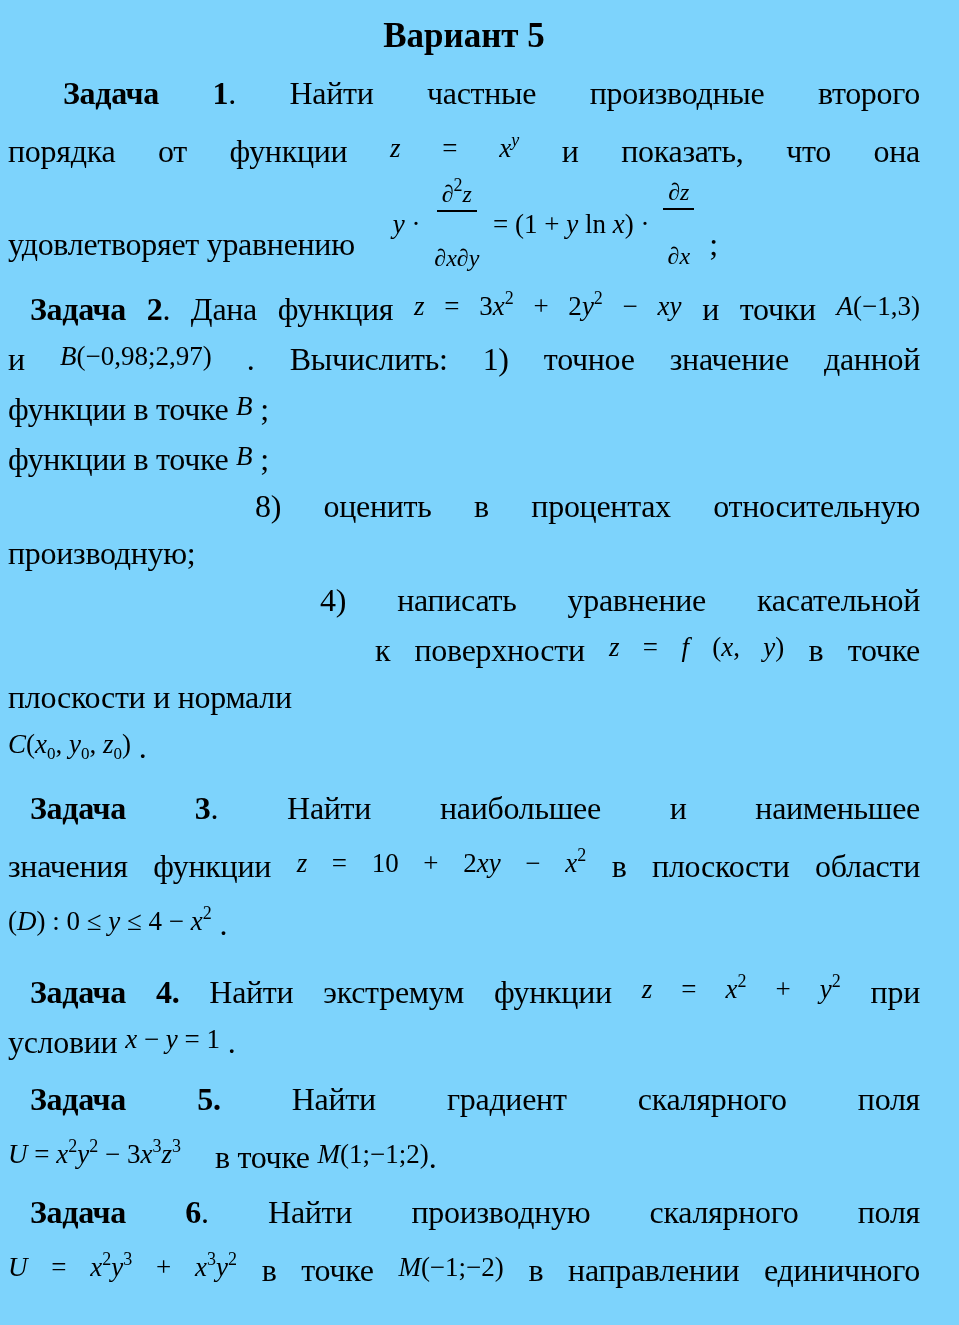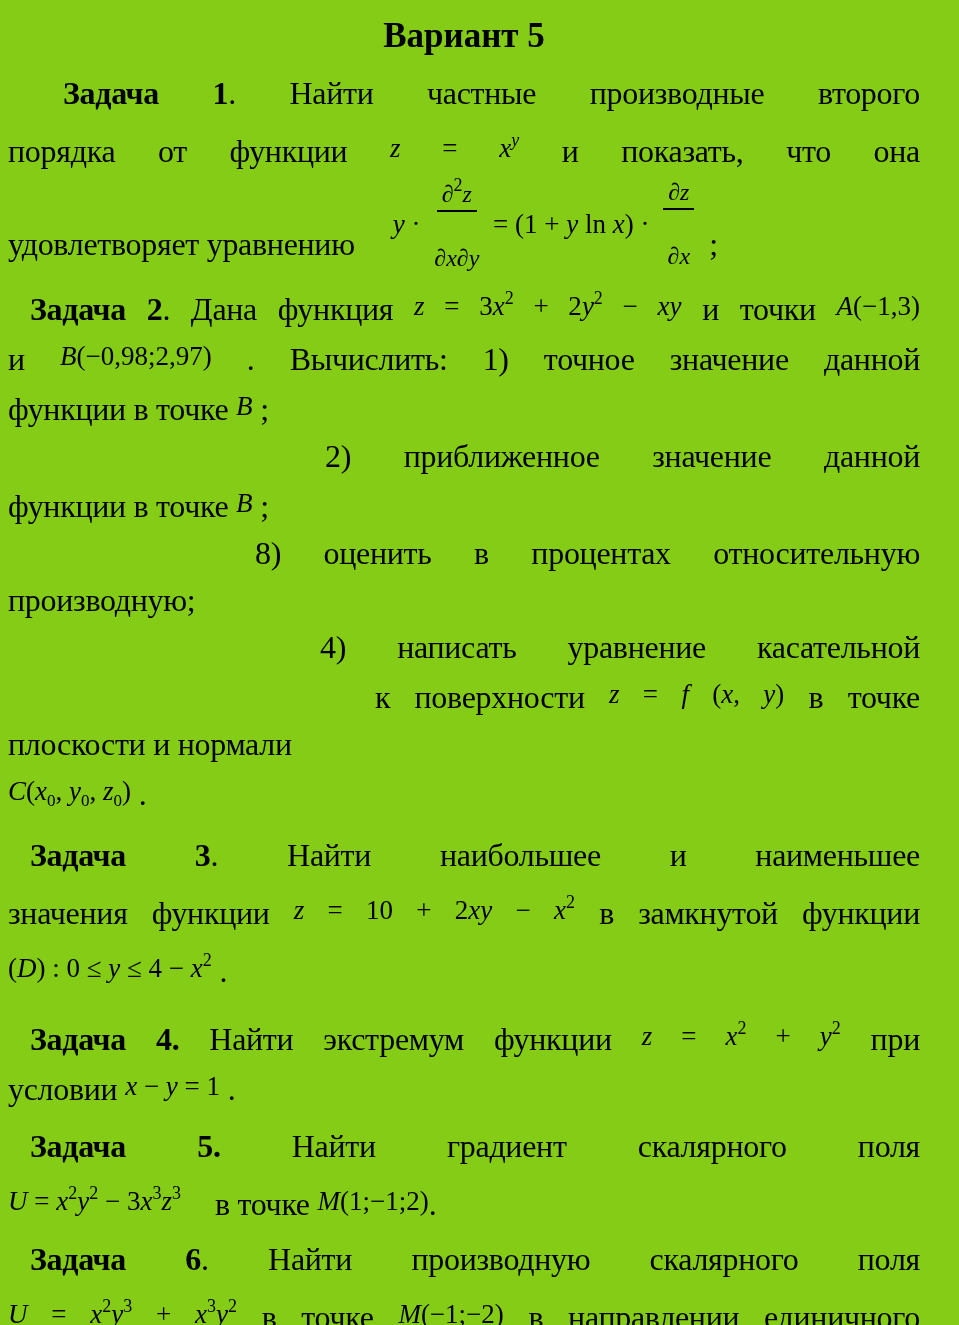--- a/index.html
+++ b/index.html
@@ -1,18 +1,18 @@
 <!DOCTYPE html>
 <html><head>
 <meta charset="utf-8">
 <style>
   html,body { margin:0; padding:0; background:#ffffff; }
   .page {
     position:relative; width:959px; height:1325px; box-sizing:border-box;
-    background:#84cc16; color:#000000;
+    background:#7dd3fc; color:#000000;
     font-family:"Liberation Serif","DejaVu Serif",serif;
     padding:14px 39px 0 8px; overflow:hidden;
   }
   .title {
     text-align:center; font-weight:bold; font-size:35px; line-height:44px;
     margin-bottom:12px;
   }
   .line { font-size:32px; line-height:47px; letter-spacing:-0.3px; }
   .jl { text-align:justify; text-align-last:justify; }
   .lf { text-align:left; text-align-last:left; }
@@ -57,30 +57,29 @@
           <span class="pr"> ln </span>
           <span class="pi">x</span>
           <span class="pr">) · </span>
           <span class="frac"><span class="fnum"><span class="pr">∂</span><span class="pi">z</span></span><span class="fden"><span class="pr">∂</span><span class="pi">x</span></span></span>
         </span>
         <span class="t"> ;</span>
       </div>
       <div class="line jl" style="text-indent: 22px;"><span class="t bo">Задача 2</span><span class="t">. Дана функция </span><span class="m"><span class="pi">z</span><span class="pr"> = 3</span><span class="pi">x</span><span class="ps">2</span><span class="pr"> + 2</span><span class="pi">y</span><span class="ps">2</span><span class="pr"> − </span><span class="pi">xy</span></span><span class="t"> и точки </span><span class="m"><span class="pi">A</span><span class="pr">(−1,3)</span></span></div>
       <div class="line jl"><span class="t">и </span><span class="m"><span class="pi">B</span><span class="pr">(−0,98;2,97)</span></span><span class="t"> . Вычислить: 1) точное значение данной</span></div>
       <div class="line lf"><span class="t">функции в точке </span><span class="m"><span class="pi">B</span></span><span class="t"> ;</span></div>
-      <div class="line jl" style="text-indent: 317px;"><span class="t">2) приближенное значение данной</span></div>
       <div class="line lf"><span class="t">функции в точке </span><span class="m"><span class="pi">B</span></span><span class="t"> ;</span></div>
       <div class="line jl" style="text-indent: 247px;"><span class="t">8) оценить в процентах относительную</span></div>
       <div class="line lf"><span class="t">производную;</span></div>
       <div class="line jl" style="text-indent: 312px;"><span class="t">4) написать уравнение касательной</span></div>
       <div class="line jl" style="text-indent: 367px;"><span class="t">к поверхности </span><span class="m"><span class="pi">z</span><span class="pr"> = </span><span class="pi">f</span><span class="pr"> (</span><span class="pi">x</span><span class="pr">, </span><span class="pi">y</span><span class="pr">)</span></span><span class="t"> в точке</span></div>
       <div class="line lf"><span class="t">плоскости и нормали</span></div>
       <div class="line lf"><span class="m"><span class="pi">C</span><span class="pr">(</span><span class="pi">x</span><span class="pb">0</span><span class="pr">, </span><span class="pi">y</span><span class="pb">0</span><span class="pr">, </span><span class="pi">z</span><span class="pb">0</span><span class="pr">)</span></span><span class="t"> .</span></div>
       <div class="line jl" style="text-indent: 22px; margin-top: 8px;"><span class="t bo">Задача 3</span><span class="t">. Найти наибольшее и наименьшее</span></div>
-      <div class="line jl"><span class="t">значения функции </span><span class="m"><span class="pi">z</span><span class="pr"> = 10 + 2</span><span class="pi">xy</span><span class="pr"> − </span><span class="pi">x</span><span class="ps">2</span></span><span class="t"> в замкнутой функции</span></div>
+      <div class="line jl"><span class="t">значения функции </span><span class="m"><span class="pi">z</span><span class="pr"> = 10 + 2</span><span class="pi">xy</span><span class="pr"> − </span><span class="pi">x</span><span class="ps">2</span></span><span class="t"> в плоскости области</span></div>
       <div class="line lf"><span class="m"><span class="pr">(</span><span class="pi">D</span><span class="pr">) : 0 ≤ </span><span class="pi">y</span><span class="pr"> ≤ 4 − </span><span class="pi">x</span><span class="ps">2</span></span><span class="t"> .</span></div>
       <div class="line jl" style="text-indent: 22px; margin-top: 10px;"><span class="t bo">Задача 4.</span><span class="t"> Найти экстремум функции </span><span class="m"><span class="pi">z</span><span class="pr"> = </span><span class="pi">x</span><span class="ps">2</span><span class="pr"> + </span><span class="pi">y</span><span class="ps">2</span></span><span class="t"> при</span></div>
       <div class="line lf"><span class="t">условии </span><span class="m"><span class="pi">x</span><span class="pr"> − </span><span class="pi">y</span><span class="pr"> = 1</span></span><span class="t"> .</span></div>
       <div class="line jl" style="text-indent: 22px; margin-top: 10px;"><span class="t bo">Задача 5.</span><span class="t"> Найти градиент скалярного поля</span></div>
       <div class="line lf"><span class="m"><span class="pi">U</span><span class="pr"> = </span><span class="pi">x</span><span class="ps">2</span><span class="pi">y</span><span class="ps">2</span><span class="pr"> − 3</span><span class="pi">x</span><span class="ps">3</span><span class="pi">z</span><span class="ps">3</span></span><span class="sp" style="width: 34px;"></span><span class="t">в точке </span><span class="m"><span class="pi">M</span><span class="pr">(1;−1;2)</span></span><span class="t">.</span></div>
       <div class="line jl" style="text-indent: 22px; margin-top: 8px;"><span class="t bo">Задача 6</span><span class="t">. Найти производную скалярного поля</span></div>
       <div class="line jl"><span class="m"><span class="pi">U</span><span class="pr"> = </span><span class="pi">x</span><span class="ps">2</span><span class="pi">y</span><span class="ps">3</span><span class="pr"> + </span><span class="pi">x</span><span class="ps">3</span><span class="pi">y</span><span class="ps">2</span></span><span class="t"> в точке </span><span class="m"><span class="pi">M</span><span class="pr">(−1;−2)</span></span><span class="t"> в направлении единичного</span></div>
     </div>
 </div>
 

